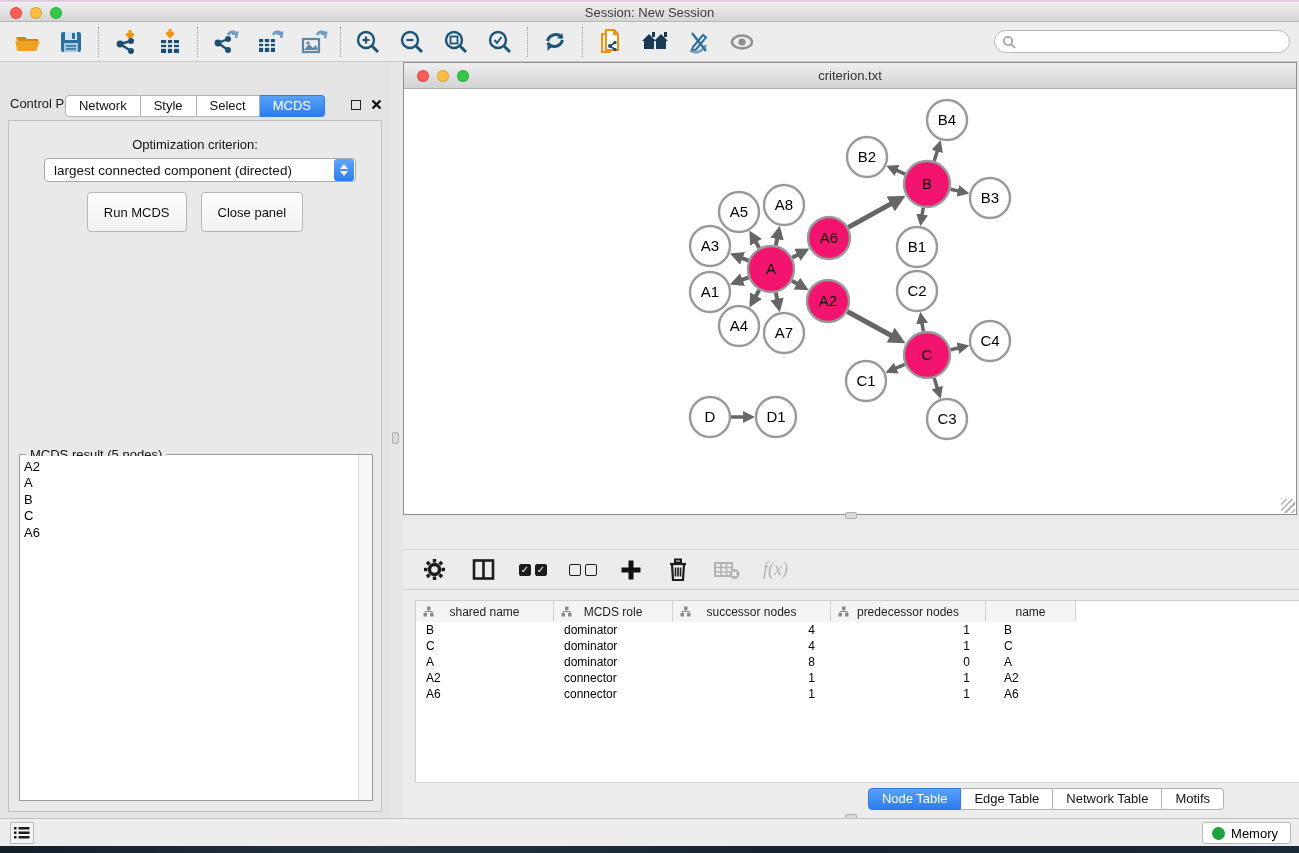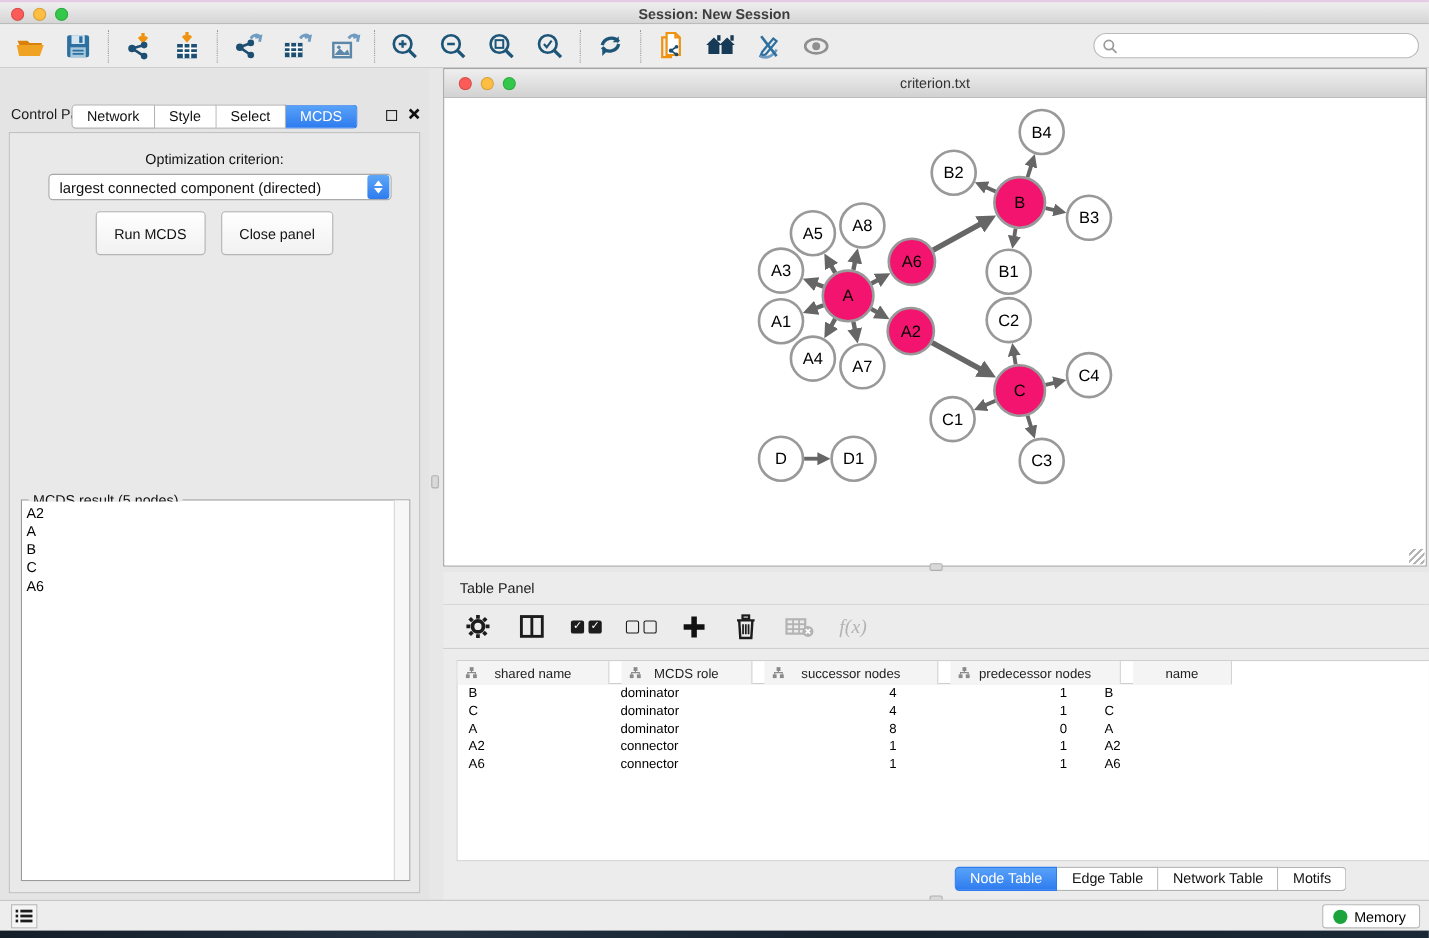--- a/index.html
+++ b/index.html
@@ -6,21 +6,21 @@
   html,body { width:1299px; height:853px; overflow:hidden; }
   body { font-family:"Liberation Sans", sans-serif; background:#e7e7e7; position:relative; }
 
   
   .titlebar { position:absolute; left:0; top:0; width:1299px; height:22px;
     background:linear-gradient(#efefef,#d5d5d5); border-top:2px solid #e6cbe4;
     border-bottom:1px solid #b6b6b6; }
   .lights { position:absolute; left:10px; top:5px; display:flex; gap:8px; }
   .light { width:12px; height:12px; border-radius:50%; display:inline-block; border:1px solid rgba(0,0,0,.15); }
   .light.red { background:#fc5b57; } .light.yellow { background:#fdbe41; } .light.green { background:#34c84a; }
-  .tb-title { position:absolute; left:0; right:0; top:3px; text-align:center; font-size:13px; color:#3d3d3d;font-weight:bold; }
+  .tb-title { position:absolute; left:0; right:0; top:3px; text-align:center; font-size:13px; color:#3d3d3d; }
 
   
   .toolbar { position:absolute; left:0; top:22px; width:1299px; height:40px;
     background:#ededed; border-bottom:1px solid #c9c9c9; display:flex; align-items:center; }
   .tgroup { display:flex; align-items:center; gap:14px; padding:0 12px; }
   .tsep { width:1px; height:30px; border-left:1px dotted #9a9a9a; }
   .ticon { width:30px; height:30px; display:flex; align-items:center; justify-content:center; cursor:pointer; }
   .search-wrap { position:absolute; right:9px; top:8px; width:296px; height:23px; background:#fff;
     border:1px solid #b9b9b9; border-radius:12px; display:flex; align-items:center; padding-left:7px; }
   .search-wrap input { border:none; outline:none; flex:1; height:19px; font-size:13px; background:transparent; margin-left:4px; }
@@ -86,21 +86,21 @@
   .tp-toolbar { position:absolute; left:0; right:-390px; top:29px; height:41px; border-top:1px solid #d8d8d8;
     border-bottom:1px solid #cfcfcf; display:flex; align-items:center; gap:22px; padding-left:18px; }
   .tp-icon { display:flex; align-items:center; justify-content:center; cursor:pointer; }
   .check-pair { display:flex; gap:4px; }
   .cbox { width:12px; height:12px; border:1.5px solid #1c1c1c; border-radius:2px; font-size:10px; line-height:10px;
     text-align:center; color:#fff; }
   .cbox.checked { background:#1c1c1c; }
   .fx { font-family:"Liberation Serif", serif; font-style:italic; font-size:18px; color:#b3b3b3; }
 
   .tp-table { position:absolute; left:12px; top:80px; width:1268px; height:183px; background:#fff; border:1px solid #cfcfcf; }
-  .tp-thead { position:absolute; left:0; top:0; height:21px; display:flex; border-bottom:1px solid #c9c9c9;gap:11px; }
+  .tp-thead { position:absolute; left:0; top:0; height:21px; display:flex; border-bottom:1px solid #c9c9c9; }
   .th { position:relative; height:21px; background:#f4f4f4; border-right:1px solid #d4d4d4;
     display:flex; align-items:center; justify-content:center; font-size:12px; color:#222; cursor:pointer; }
   .th .sort-ic { position:absolute; left:7px; top:5px; }
   .tp-tbody { position:absolute; left:0; top:21px; right:0; bottom:0; overflow:hidden; }
   .tr { display:flex; height:16px; }
   .td { font-size:12px; line-height:16px; color:#000; padding:0 10px; white-space:nowrap; overflow:hidden; }
   .td.r { text-align:right; padding-right:16px; }
   .td.name-col { padding-left:18px; }
 
   .tp-tabs { position:absolute; left:0; right:-390px; top:268px; }
@@ -445,24 +445,20 @@
             </g>
             <g>
               <circle cx="543" cy="330" r="20" fill="#FFFFFF" stroke="#999999" stroke-width="2.4"></circle>
               <text x="543" y="335" text-anchor="middle" font-size="15" font-family="&quot;Liberation Sans&quot;, sans-serif" fill="#000">C3</text>
             </g>
           </svg>
         <div class="resize-grip"></div>
       </div>
 
       <div class="table-panel">
-        <div class="tp-header">
-          <span class="panel-title" style="position:absolute;left:15px;top:7px;">Table Panel</span>
-
-        </div>
         <div class="tp-toolbar">
           <span class="tp-icon">
             <svg width="27" height="27">
                 <circle cx="13.5" cy="13.5" r="5" fill="none" stroke="#1c1c1c" stroke-width="3.4"></circle>
                 <g stroke="#1c1c1c" stroke-width="3.4">
                   <line x1="13.5" y1="3" x2="13.5" y2="6.5"></line>
                   <line x1="13.5" y1="20.5" x2="13.5" y2="24"></line>
                   <line x1="3" y1="13.5" x2="6.5" y2="13.5"></line>
                   <line x1="20.5" y1="13.5" x2="24" y2="13.5"></line>
                   <line x1="6" y1="6" x2="8.5" y2="8.5"></line>

